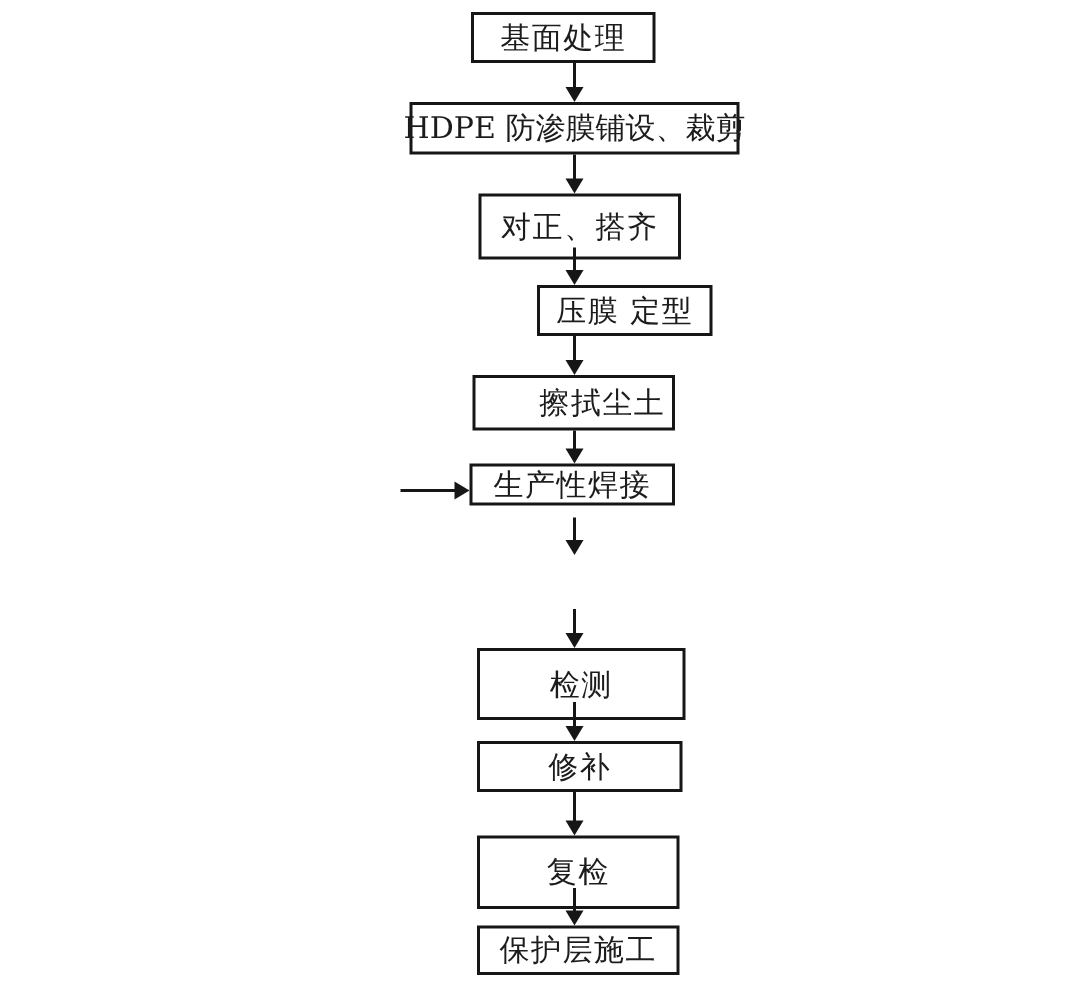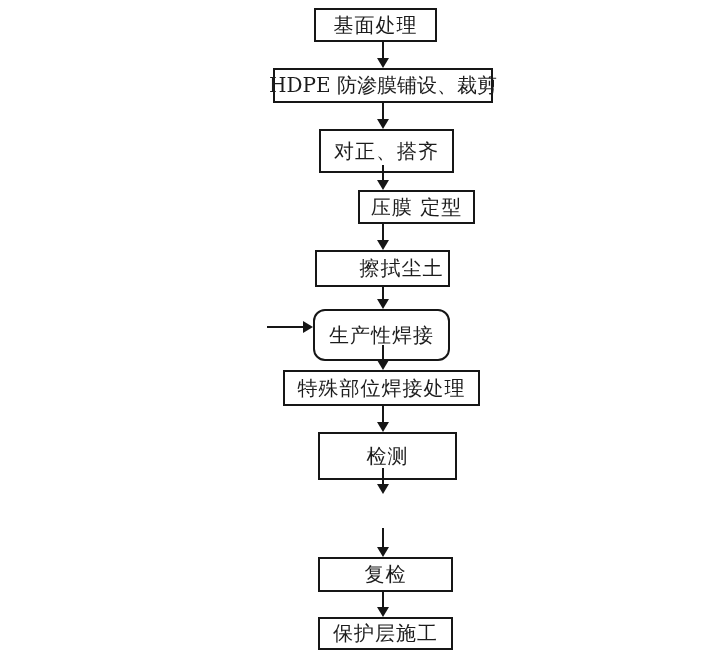--- a/index.html
+++ b/index.html
@@ -66,28 +66,28 @@
   <div class="node" style="left:314px; top:8px;  width:123px; height:34px;">基面处理</div>
 
   <div class="node wide" style="left:273px; top:68px; width:220px; height:35px;">HDPE 防渗膜铺设、裁剪</div>
 
   <div class="node" style="left:319px; top:129px; width:135px; height:44px;">对正、搭齐</div>
 
   <div class="node" style="left:318px; top:190px; width:117px; height:34px;margin-left:40px;">压膜 定型</div>
 
   <div class="node" style="left:315px; top:250px; width:135px; height:37px;padding-left:38px;">擦拭尘土</div>
 
-  <div class="node" style="left:313px; top:309px; width:137px; height:52px;border-radius:12px;">生产性焊接</div>
+  <div class="node" style="left:313px; top:309px; width:137px; height:28px;">生产性焊接</div>
 
-  <div class="node" style="left:283px; top:370px; width:197px; height:36px;">特殊部位焊接处理</div>
 
   <div class="node" style="left:318px; top:432px; width:139px; height:48px;">检测</div>
 
+  <div class="node" style="left:318px; top:494px; width:137px; height:34px;">修补</div>
 
-  <div class="node" style="left:318px; top:557px; width:135px; height:35px;">复检</div>
+  <div class="node" style="left:318px; top:557px; width:135px; height:49px;">复检</div>
 
   <div class="node" style="left:318px; top:617px; width:135px; height:33px;text-align:right;">保护层施工</div>
 
 
   <div class="vline" style="left:382px; top:42px;  height:17px;"></div>
   <div class="head-down" style="left:377px; top:58px;"></div>
 
   <div class="vline" style="left:382px; top:103px; height:17px;"></div>
   <div class="head-down" style="left:377px; top:119px;"></div>
 

